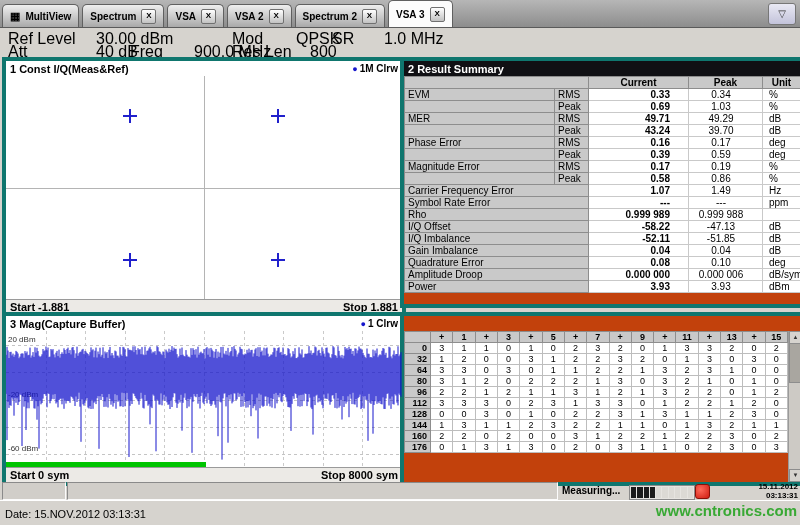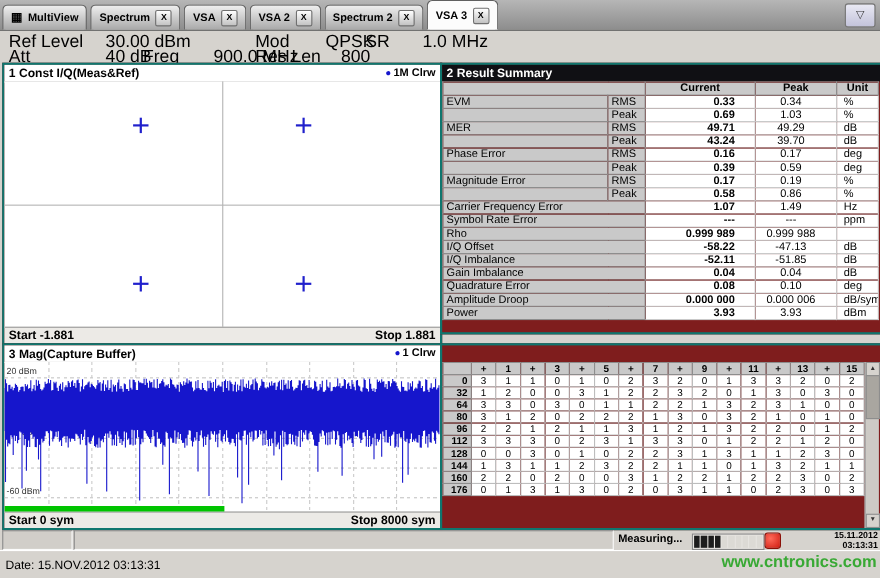--- a/index.html
+++ b/index.html
@@ -14,21 +14,21 @@
   .tab-close{display:inline-block;width:13px;height:13px;border:1px solid #707070;border-radius:2px;background:linear-gradient(#ffffff,#c2c2c2);font-size:8px;font-weight:bold;text-align:center;line-height:12px;}
   .mv-icon{font-size:11px;line-height:11px;}
   .tab-dropdown{position:absolute;right:4px;top:3px;width:26px;height:20px;border:1px solid #777;border-radius:3px;background:linear-gradient(#e9e9f4,#c3c3da);font-size:10px;text-align:center;line-height:19px;color:#333;cursor:pointer;}
 
   
   .settings{position:absolute;top:28px;left:0;width:800px;height:29px;}
   .slbl,.sval{position:absolute;font-size:16px;white-space:nowrap;}
   .sval{font-weight:normal;margin-left:32px;}
 
   
-  .panel{position:absolute;background:#7f1d1d;border:2px solid #0f766e;}
+  .panel{position:absolute;background:#c2410c;border:4px solid #0f766e;}
   .phead{height:15px;border-bottom:1px solid #9a9a9a;display:flex;justify-content:space-between;align-items:center;padding:0 4px;font-size:11px;font-weight:bold;background:#fff;}
   .phead.dark{background:#101014;color:#fff;border-bottom:none;}
   .ptrace{display:flex;align-items:center;font-weight:bold;font-size:10px;}
   .tdot::before{content:"●";color:#1616cc;font-size:9px;margin-right:2px;}
   .pfoot{position:absolute;left:0;right:0;bottom:0;height:14px;background:#eceae6;border-top:1px solid #9a9a9a;display:flex;justify-content:space-between;align-items:center;padding:0 4px;font-size:11px;font-weight:bold;}
 
   
   .const-panel{left:2px;top:57px;width:396px;height:253px;}
   .cchart{position:absolute;left:0;top:15px;right:0;bottom:14px;background:#fff;}
   .cgrid-v{position:absolute;left:50%;top:0;bottom:0;width:1px;background:#b4b4b4;}

